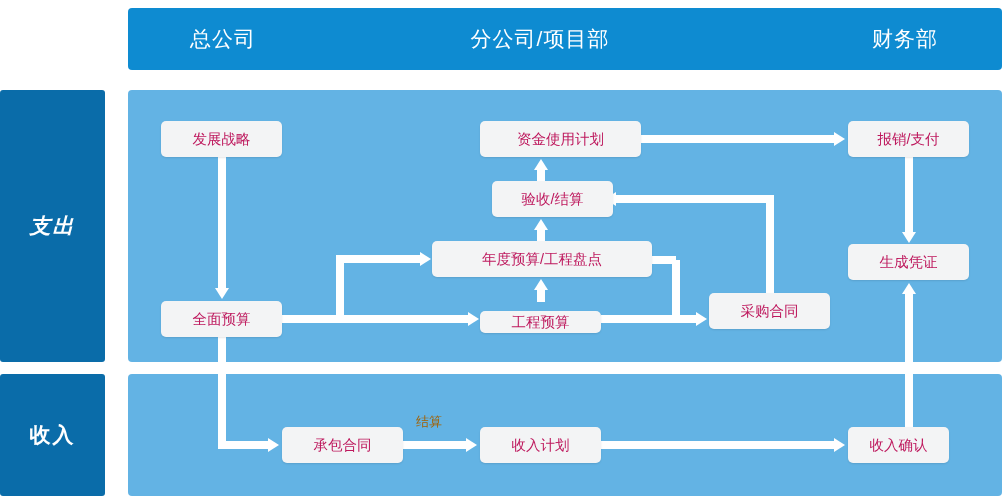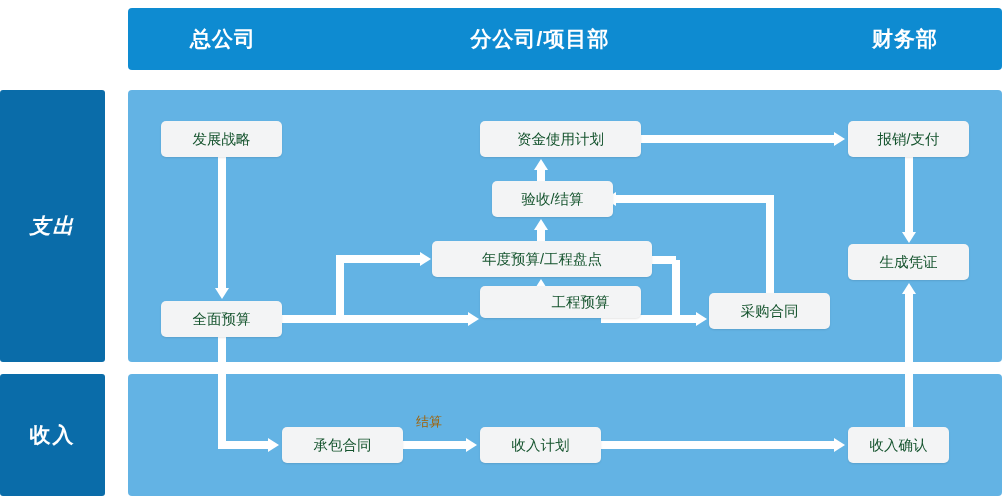--- a/index.html
+++ b/index.html
@@ -3,32 +3,32 @@
 <meta charset="utf-8">
 <style>
   html,body{margin:0;padding:0;background:#ffffff;}
   body{width:1002px;height:496px;position:relative;overflow:hidden;
        font-family:"Liberation Sans","DejaVu Sans",sans-serif;}
   #stage{position:absolute;left:0;top:0;width:1002px;height:496px;}
 
   .hdr-bar{position:absolute;left:128px;top:8px;width:874px;height:62px;
            background:#0e8bd1;border-radius:4px;}
   .hdr-lbl{position:absolute;top:22px;height:34px;line-height:34px;
-           color:#ffffff;font-size:21px;font-weight:bold;text-align:center;
+           color:#ffffff;font-size:21px;font-weight:normal;text-align:center;
            letter-spacing:1px;white-space:nowrap;}
 
   .side-block{position:absolute;left:0px;width:105px;background:#0a6ca9;
               border-radius:3px;color:#fff;font-size:21px;font-weight:bold;
               display:flex;align-items:center;justify-content:center;
               letter-spacing:2px;}
   .panel{position:absolute;background:#63b3e4;border-radius:4px;}
 
   .node{position:absolute;background:#f3f4f5;border-radius:5px;
         display:flex;align-items:center;justify-content:center;
-        color:#14532d;font-size:14.5px;white-space:nowrap;
+        color:#be185d;font-size:14.5px;white-space:nowrap;
         box-shadow:0 1px 2px rgba(0,0,0,0.10);}
 
   .edge{position:absolute;background:#ffffff;}
   .ah{position:absolute;width:0;height:0;}
   .ah-r{border-top:7px solid transparent;border-bottom:7px solid transparent;
         border-left:11px solid #ffffff;}
   .ah-l{border-top:7px solid transparent;border-bottom:7px solid transparent;
         border-right:11px solid #ffffff;}
   .ah-d{border-left:7px solid transparent;border-right:7px solid transparent;
         border-top:11px solid #ffffff;}
@@ -118,21 +118,21 @@
   <div class="node" style="left:848px;top:121px;width:121px;height:36px;">报销/支付</div>
 
   <div class="node" style="left:480px;top:181px;width:121px;height:36px;margin-left:12px;">验收/结算</div>
 
   <div class="node" style="left:432px;top:241px;width:220px;height:36px;">年度预算/工程盘点</div>
 
   <div class="node" style="left:848px;top:244px;width:121px;height:36px;">生成凭证</div>
 
   <div class="node" style="left:161px;top:301px;width:121px;height:36px;">全面预算</div>
 
-  <div class="node" style="left:480px;top:286px;width:121px;height:32px;padding-left:40px;">工程预算</div>
+  <div class="node" style="left:480px;top:311px;width:121px;height:22px;">工程预算</div>
 
   <div class="node" style="left:709px;top:293px;width:121px;height:36px;">采购合同</div>
 
   <div class="node" style="left:282px;top:427px;width:121px;height:36px;">承包合同</div>
 
   <div class="node" style="left:480px;top:427px;width:121px;height:36px;">收入计划</div>
 
   <div class="node" style="left:848px;top:427px;width:101px;height:36px;">收入确认</div>
 
 

